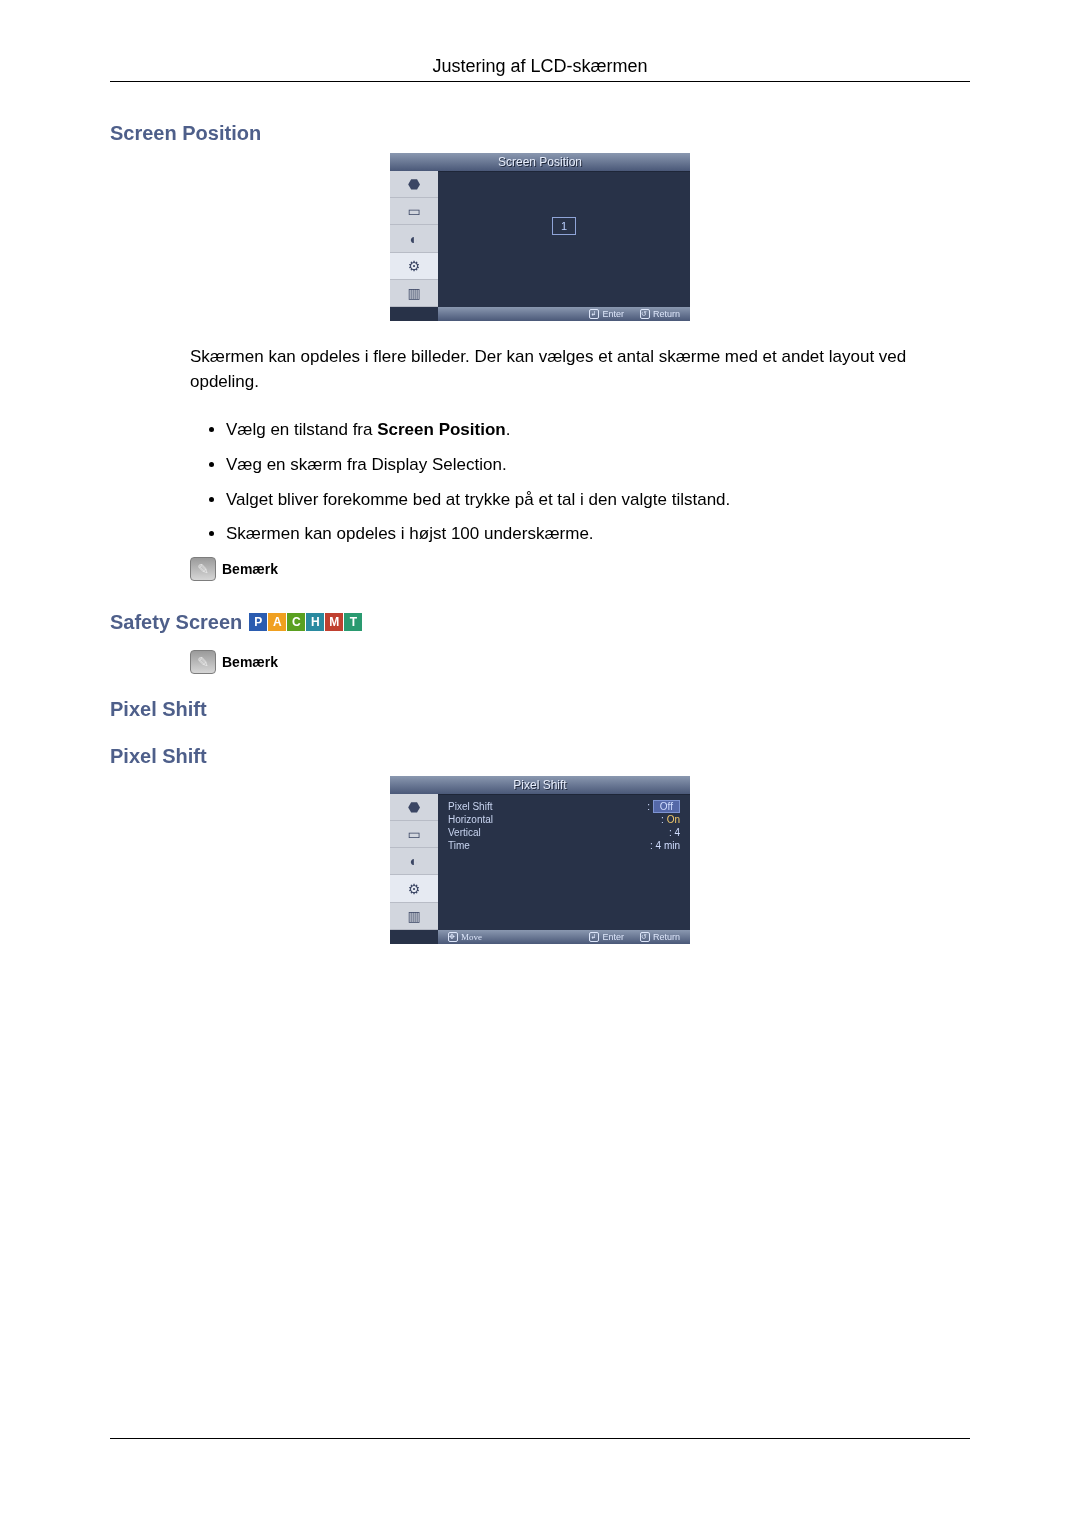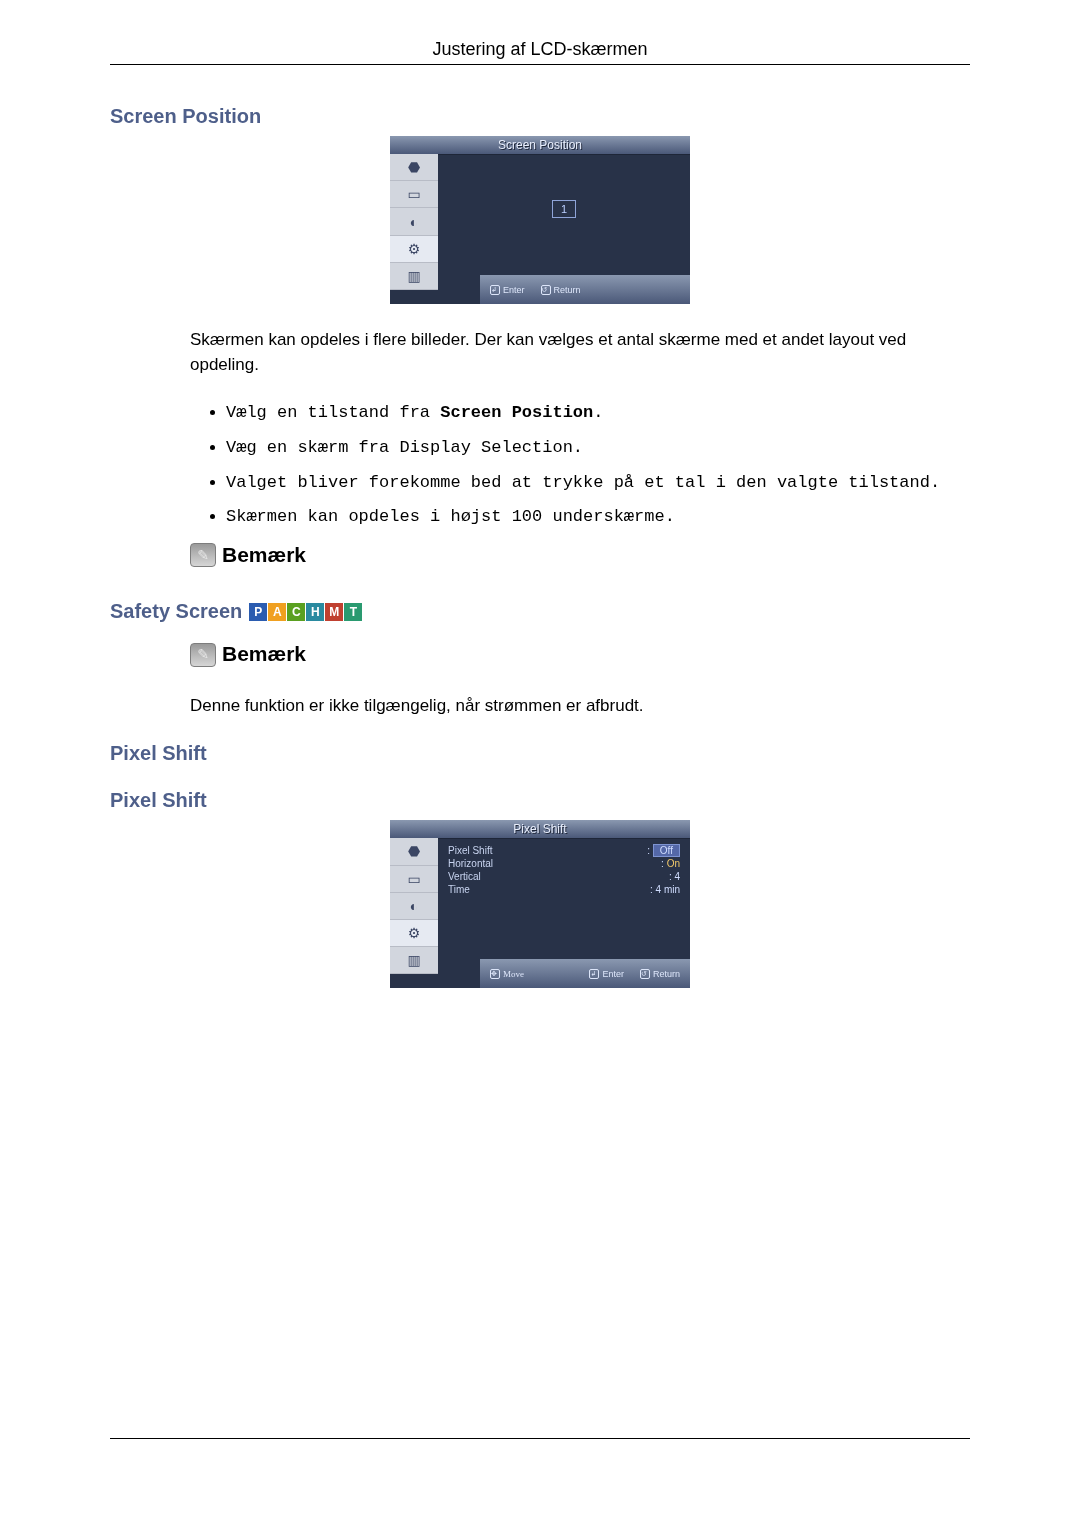--- a/index.html
+++ b/index.html
@@ -5,21 +5,21 @@
   body {
     margin: 0;
     background: #fff;
     font-family: Arial, Helvetica, sans-serif;
     color: #000;
   }
   .page {
     width: 1080px;
     min-height: 1527px;
     margin: 0 auto;
-    padding: 39px 110px 60px 110px;
+    padding: 56px 110px 60px 110px;
     box-sizing: border-box;
     position: relative;
   }
   .header-title {
     text-align: center;
     font-size: 18px;
     margin-bottom: 4px;
   }
   .hr {
     border: none;
@@ -77,21 +77,20 @@
   .body-indent p {
     margin: 24px 0;
   }
   ul.bullets {
     list-style: disc;
     padding-left: 36px;
     margin: 10px 0;
   }
   ul.bullets li {
     margin: 10px 0;
-    font-family: Liberation Mono, monospace;
   }
   .note-line {
     display: flex;
     align-items: center;
     gap: 6px;
     margin: 8px 0 6px 0;
   }
   .note-icon {
     width: 24px;
     height: 22px;
@@ -99,21 +98,21 @@
     border: 1px solid #7d7d7d;
     border-radius: 4px;
     display: flex;
     align-items: center;
     justify-content: center;
     color: #e8e8e8;
     font-size: 14px;
   }
   .note-label {
     font-weight: bold;
-    font-size: 21px;
+    font-size: 14px;
   }
   .bold { font-weight: bold; }
 
   
   .osd {
     width: 300px;
     height: 168px;
     background: #283248;
     margin: 8px auto 14px auto;
     position: relative;
@@ -158,30 +157,29 @@
     right: 0;
     top: 18px;
     bottom: 14px;
     padding: 6px 10px;
   }
   .osd-footer {
     position: absolute;
     left: 48px;
     right: 0;
     bottom: 0;
-    height: 29px;
+    height: 14px;
     background: linear-gradient(#8a98b0, #4a5878);
     display: flex;
-    justify-content: flex-start;
+    justify-content: flex-end;
     gap: 16px;
     padding: 0 10px;
     align-items: center;
     font-size: 9px;
     color: #dde6fa;
-    margin-left: 42px;
   }
   .osd-footer-left { justify-content: flex-start; flex:1; display:flex; gap:16px; align-items:center;font-family:Liberation Serif, serif; }
   .osd-footer span { display:inline-flex; align-items:center; gap:3px; }
   .osd-num-box {
     width: 22px;
     height: 16px;
     border: 1px solid #8fa4d8;
     color: #bcd0ff;
     text-align: center;
     font-size: 11px;
@@ -265,21 +263,20 @@
       <span class="badge bM">M</span>
       <span class="badge bT">T</span>
     </span>
   </div>
 
   <div class="body-indent">
     <div class="note-line">
       <div class="note-icon">✎</div>
       <div class="note-label">Bemærk</div>
     </div>
-    <p>Denne funktion er ikke tilgængelig, når strømmen er afbrudt.</p>
   </div>
 
   
   <div class="h2">Pixel Shift</div>
   <div class="h2">Pixel Shift</div>
 
   <div class="osd">
     <div class="osd-titlebar">Pixel Shift</div>
     <div class="osd-sidebar">
       <div class="osd-ico">⬣</div>

